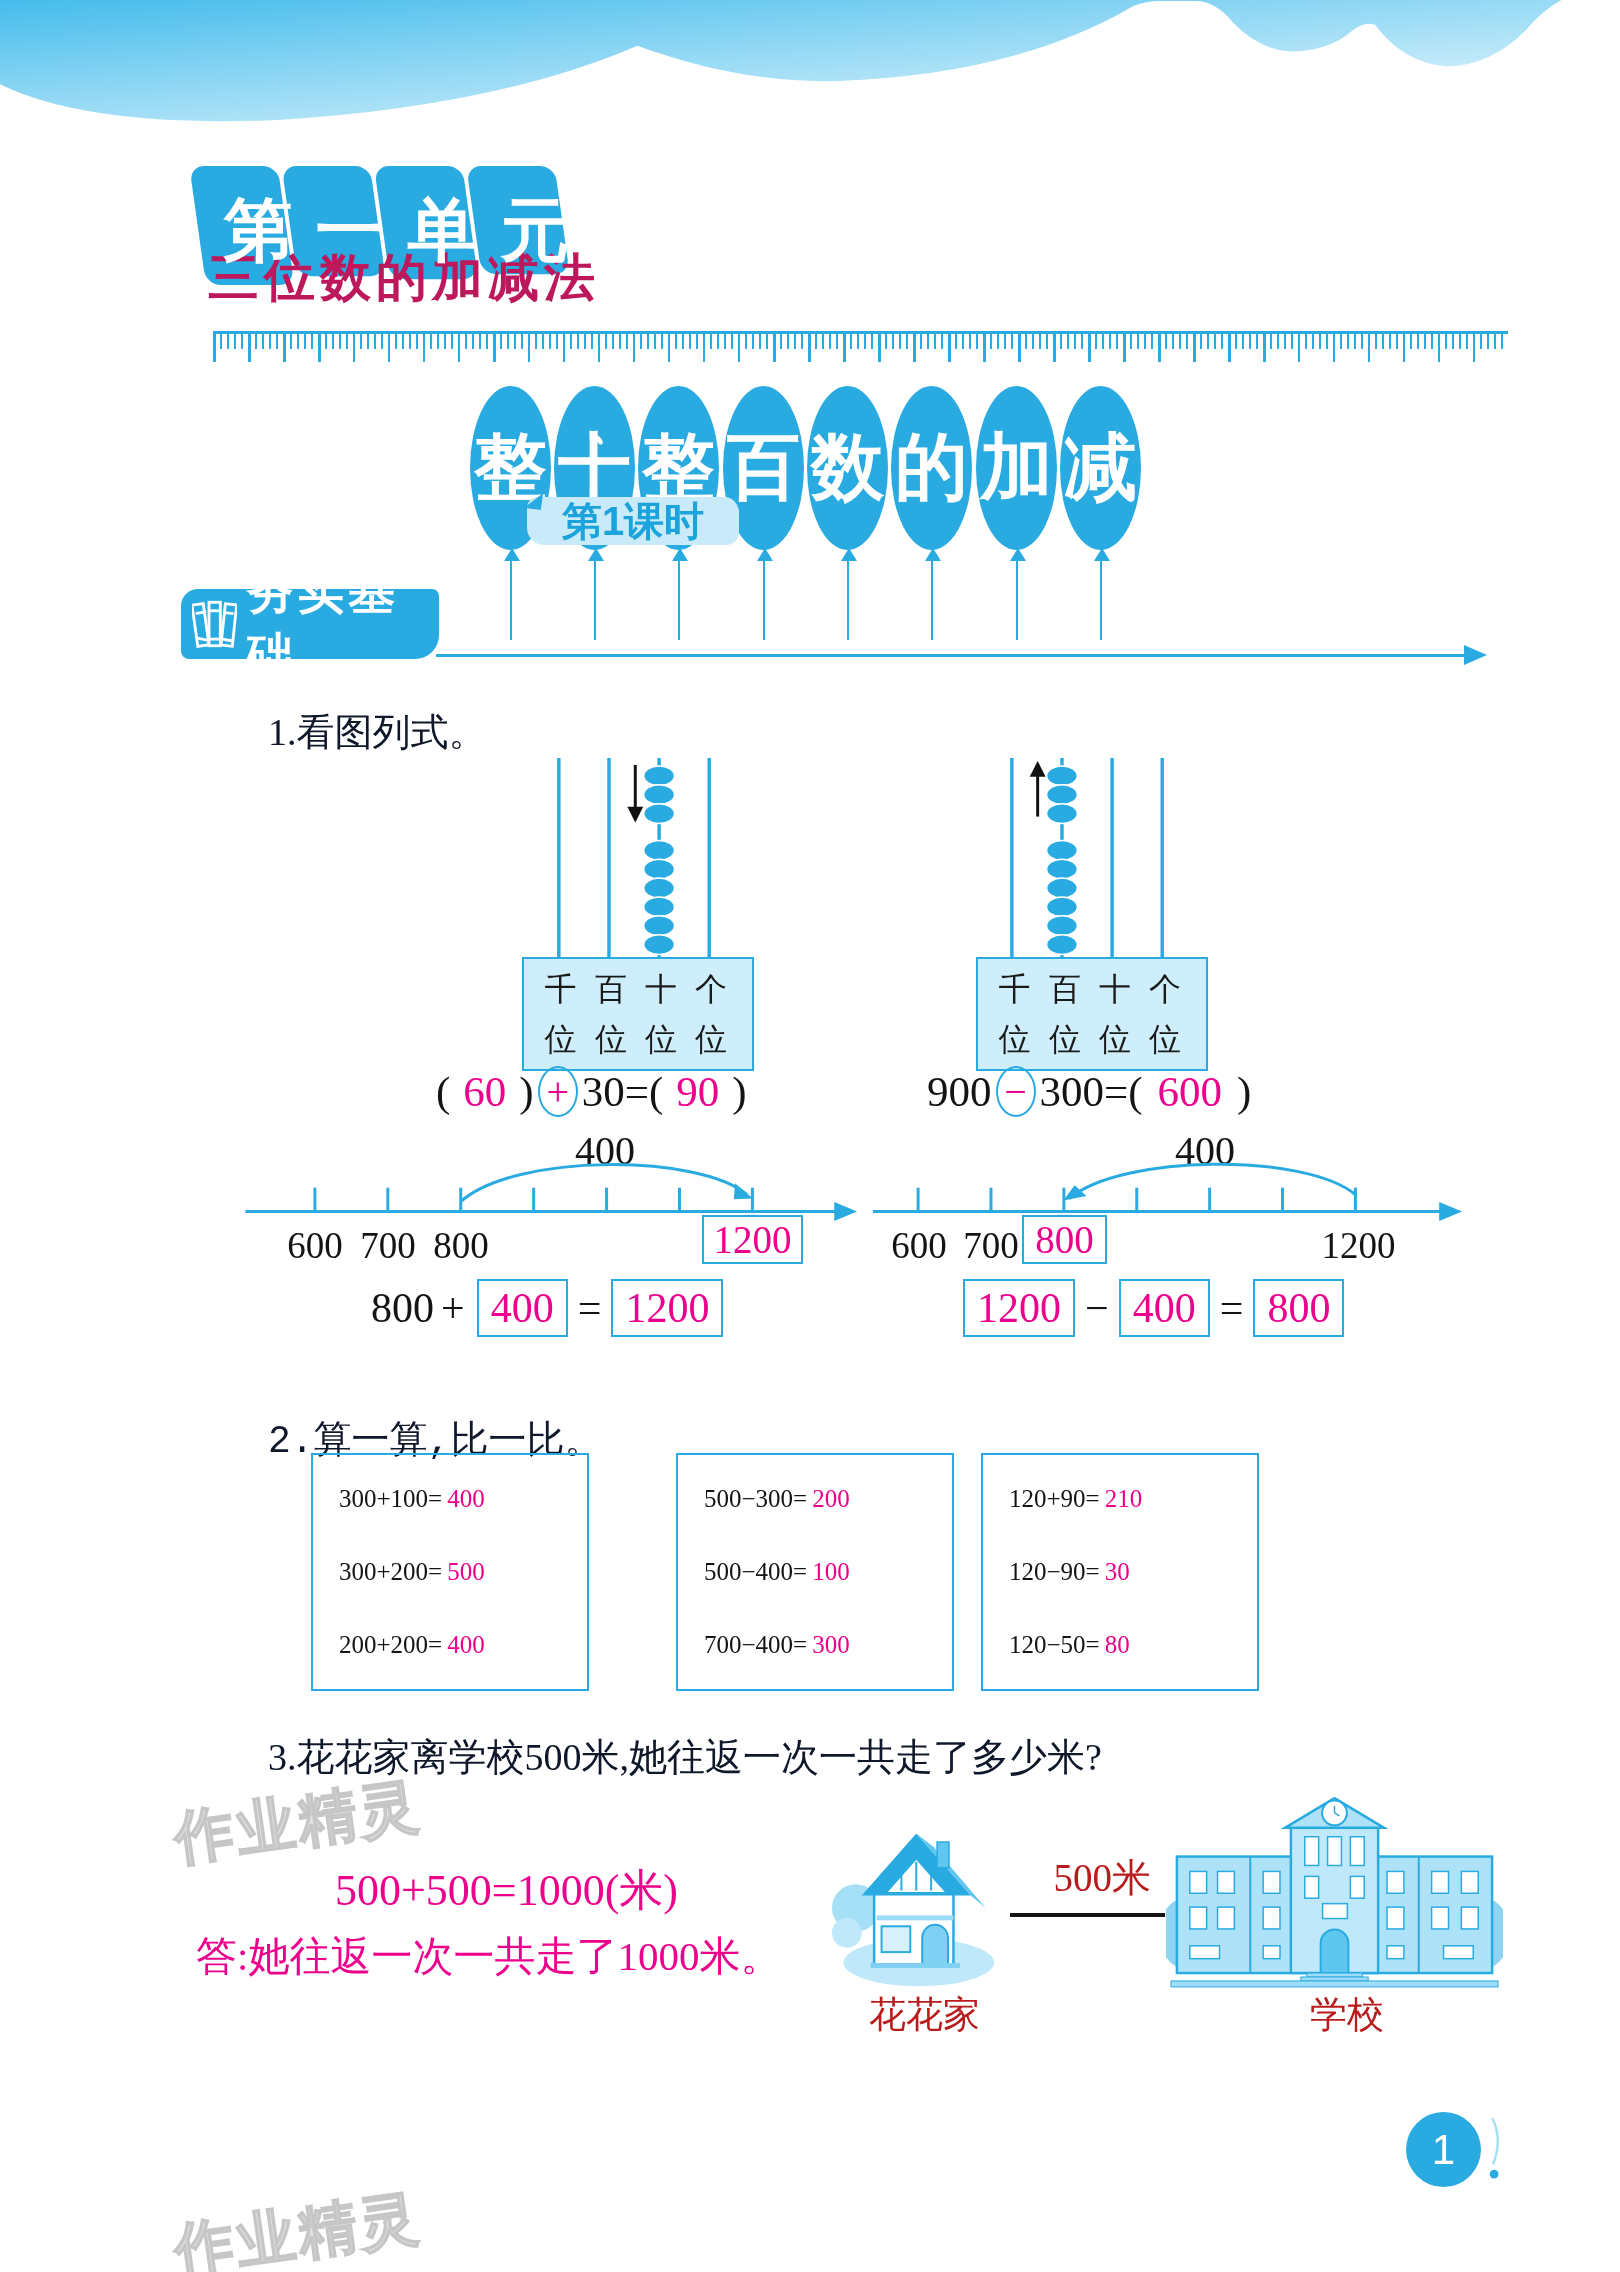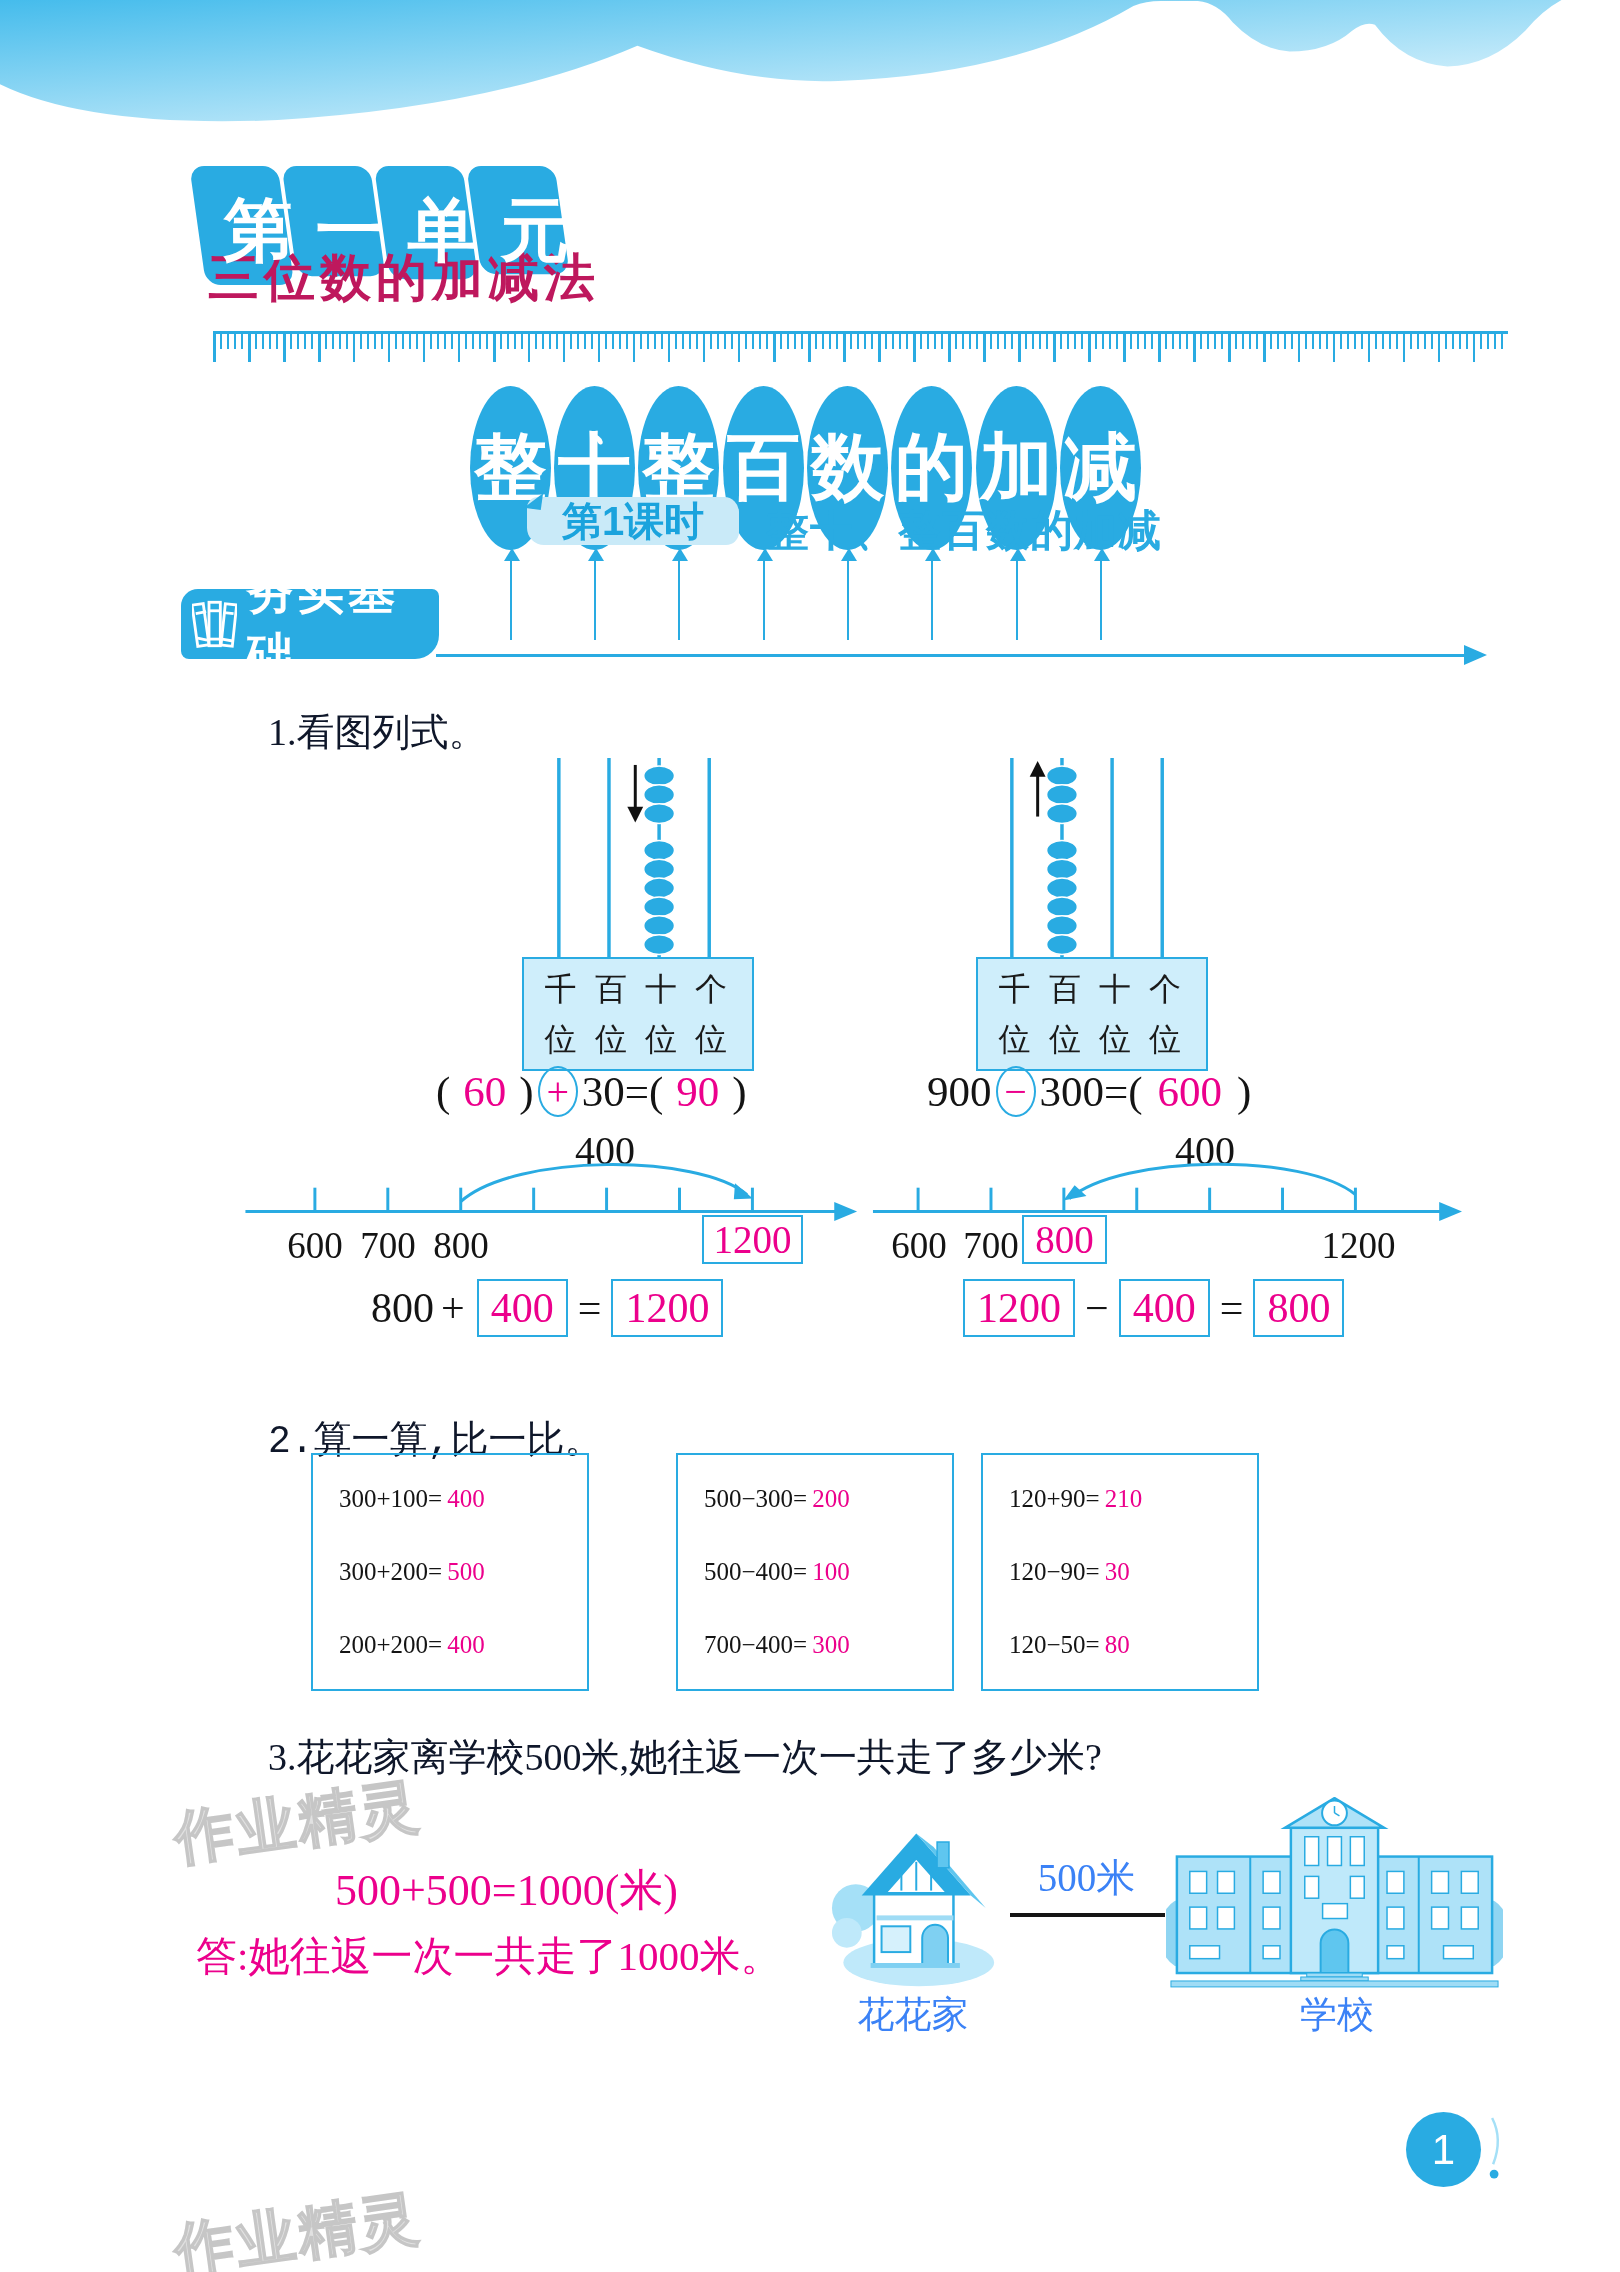--- a/index.html
+++ b/index.html
@@ -72,21 +72,21 @@
             box-sizing:border-box;display:flex;flex-direction:column;justify-content:space-around;
             padding:8px 0 8px 26px;}
   .calc-row{font-size:25px;color:#141414;}
   .calc-row .ans{color:#ec008c;margin-left:5px;}
 
   
   .pink-line{color:#ec008c;}
   .watermark{font-size:59px;font-weight:800;color:#dcdcdc;-webkit-text-stroke:1.5px #bdbdbd;
              letter-spacing:3px;transform:rotate(-8deg);opacity:.85;
              font-family:"Liberation Sans","DejaVu Sans",sans-serif;}
-  .pic-label{position:absolute;text-align:center;font-size:37px;color:#3b82f6;}
+  .pic-label{position:absolute;text-align:right;font-size:37px;color:#b91c1c;}
   .dist-line{left:1010px;top:1913px;width:155px;height:4px;background:#151515;}
 
   .page-circle{left:1406px;top:2112px;width:75px;height:75px;border-radius:50%;background:#29abe2;
                display:flex;align-items:center;justify-content:center;color:#fff;font-size:42px;
                font-family:"Liberation Sans","DejaVu Sans",sans-serif;}
 </style>
 </head>
 <body>
 
 <div id="page">
@@ -173,21 +173,20 @@
     <div class="body">
         <span class="ch">减</span>
       </div>
     <div class="knot"></div>
       <div class="string"></div>
   </div>
 
   <div class="abs lesson-badge sans">
     <span>第1课时</span>
   </div>
-  <div class="abs lesson-title sans">整十、整百数的加减</div>
 
   <div class="abs sec-badge sans">
     <svg width="48" height="56" viewBox="0 0 96 112" style="margin-left:11px;">
       <g fill="none" stroke="#ffffff" stroke-width="6">
         <rect x="6" y="14" width="24" height="88" transform="rotate(-8 18 58)"></rect>
         <rect x="36" y="10" width="24" height="92"></rect>
         <rect x="66" y="14" width="24" height="88" transform="rotate(6 78 58)"></rect>
         <line x1="8" y1="34" x2="30" y2="30"></line>
           <line x1="38" y1="28" x2="58" y2="28"></line>
           <line x1="68" y1="32" x2="88" y2="34"></line>

